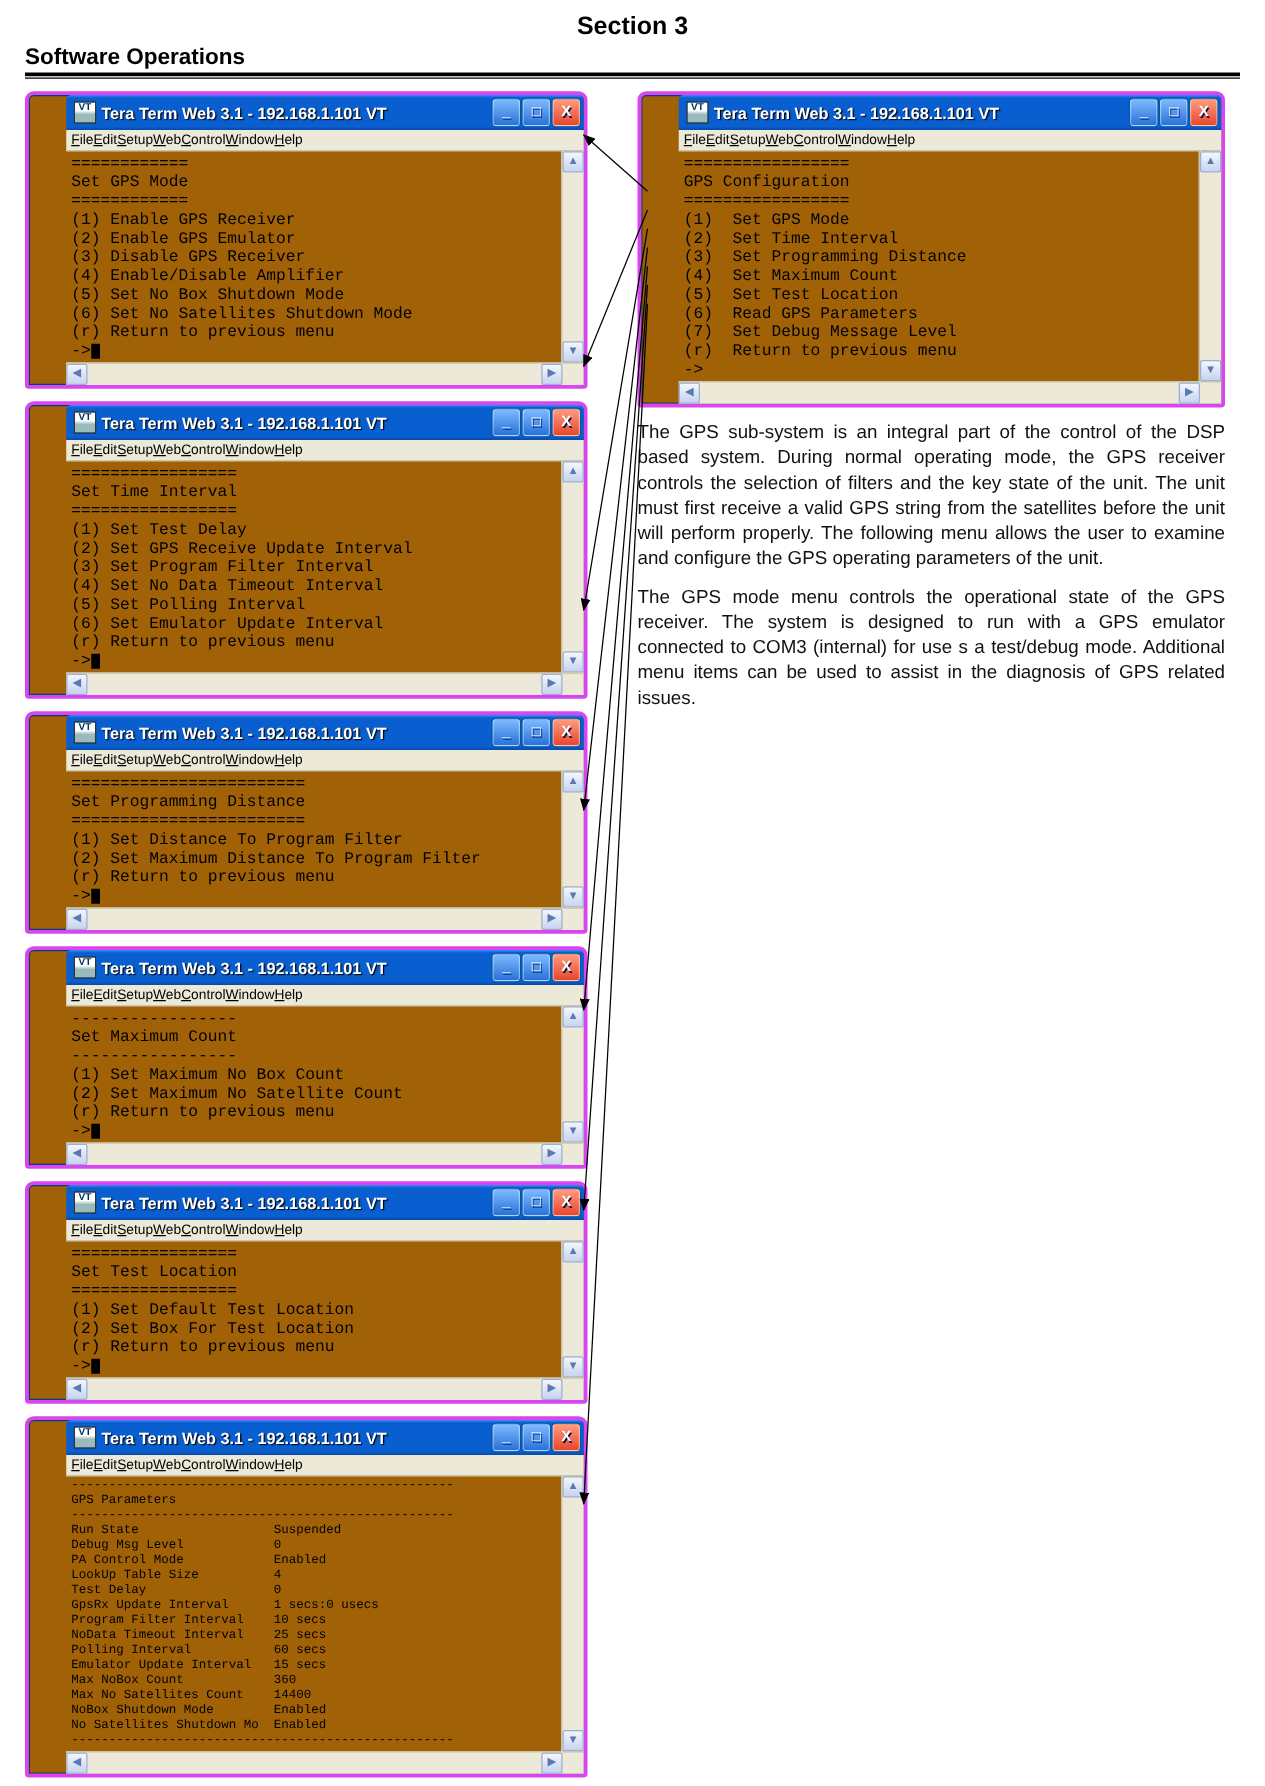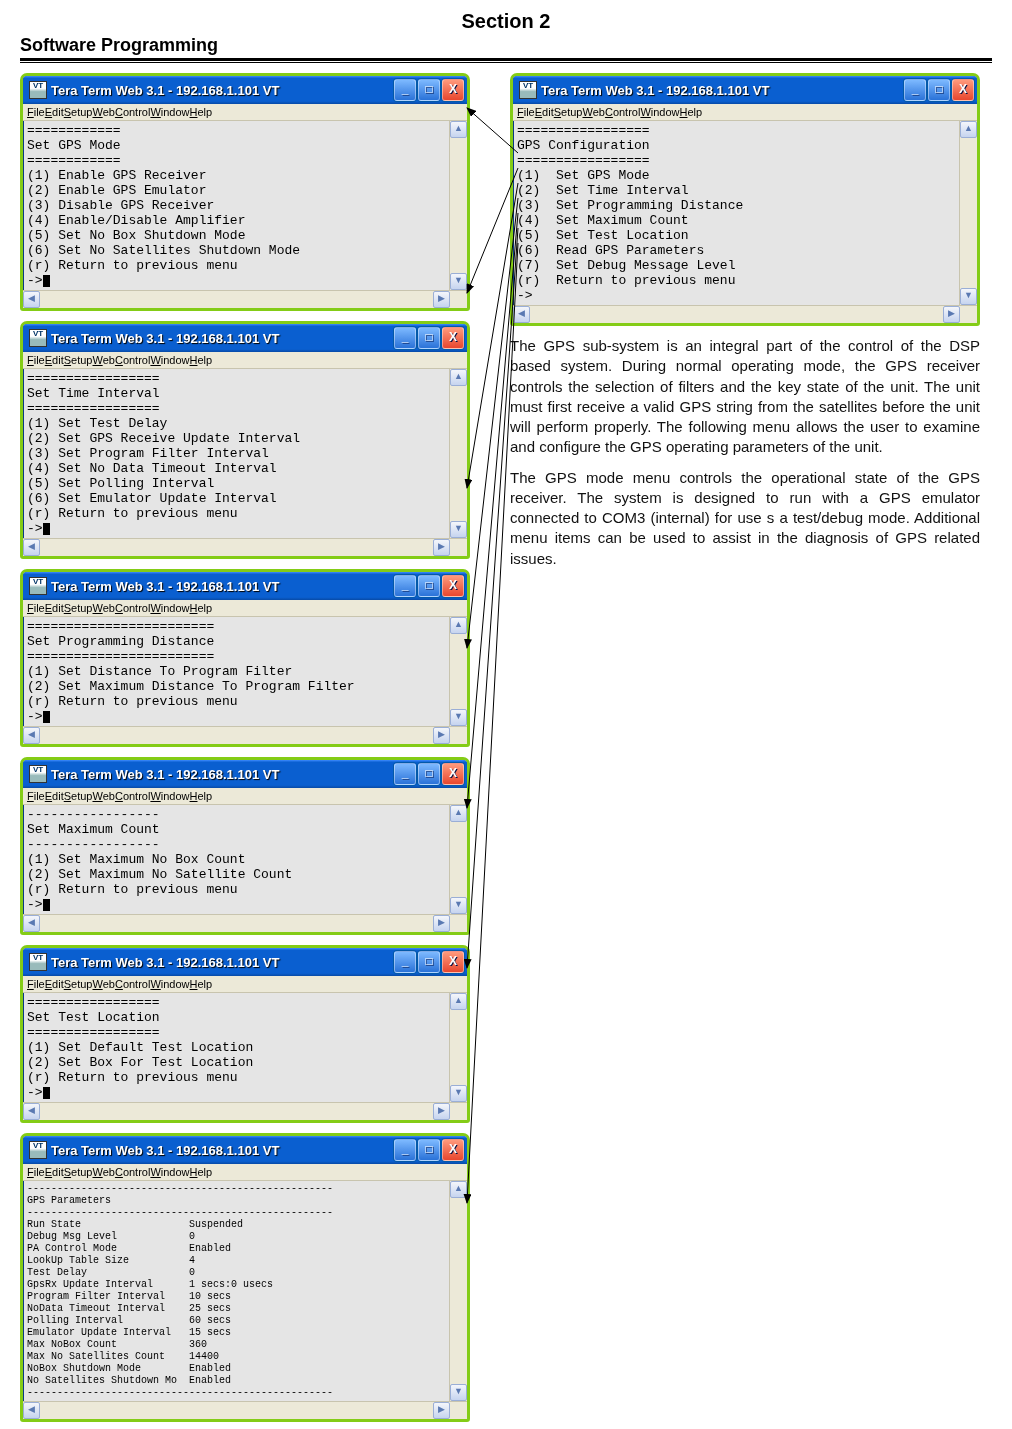--- a/index.html
+++ b/index.html
@@ -37,26 +37,27 @@
     flex-direction: column;
     gap: 10px;
   }
   .right-col {
     width: 470px;
     display: flex;
     flex-direction: column;
     gap: 10px;
   }
   .window {
-    border: 3px solid #84cc16;
+    border: 3px solid #d946ef;
     border-radius: 7px 7px 3px 3px;
-    background: #e5e5e5;
+    background: #a16207;
     display: flex;
     flex-direction: column;
     box-shadow: 0 0 0 1px #083a84 inset;
+    padding-left: 30px;
   }
   .titlebar {
     background: linear-gradient(to bottom, #3e8bff 0%, #0a5fd0 8%, #0a5fd0 90%, #084aa6 100%);
     color: #fff;
     font-weight: bold;
     font-size: 13px;
     padding: 3px 3px 3px 6px;
     display: flex;
     align-items: center;
     gap: 4px;
@@ -151,22 +152,22 @@
     color: #111;
   }
   svg.arrows {
     position: absolute;
     pointer-events: none;
   }
 </style>
 </head>
 <body>
 
-<div class="section-header">Section 2</div>
-<div class="subheader">Software Programming</div>
+<div class="section-header">Section 3</div>
+<div class="subheader">Software Operations</div>
 <div class="rule"></div>
 
 <div class="columns">
 
   <svg class="arrows" width="970" height="1360" style="left:0;top:0;">
     <defs>
       <marker id="ah" markerWidth="10" markerHeight="8" refX="9" refY="4" orient="auto">
         <path d="M0,0 L10,4 L0,8 Z" fill="#000"></path>
       </marker>
     </defs>

